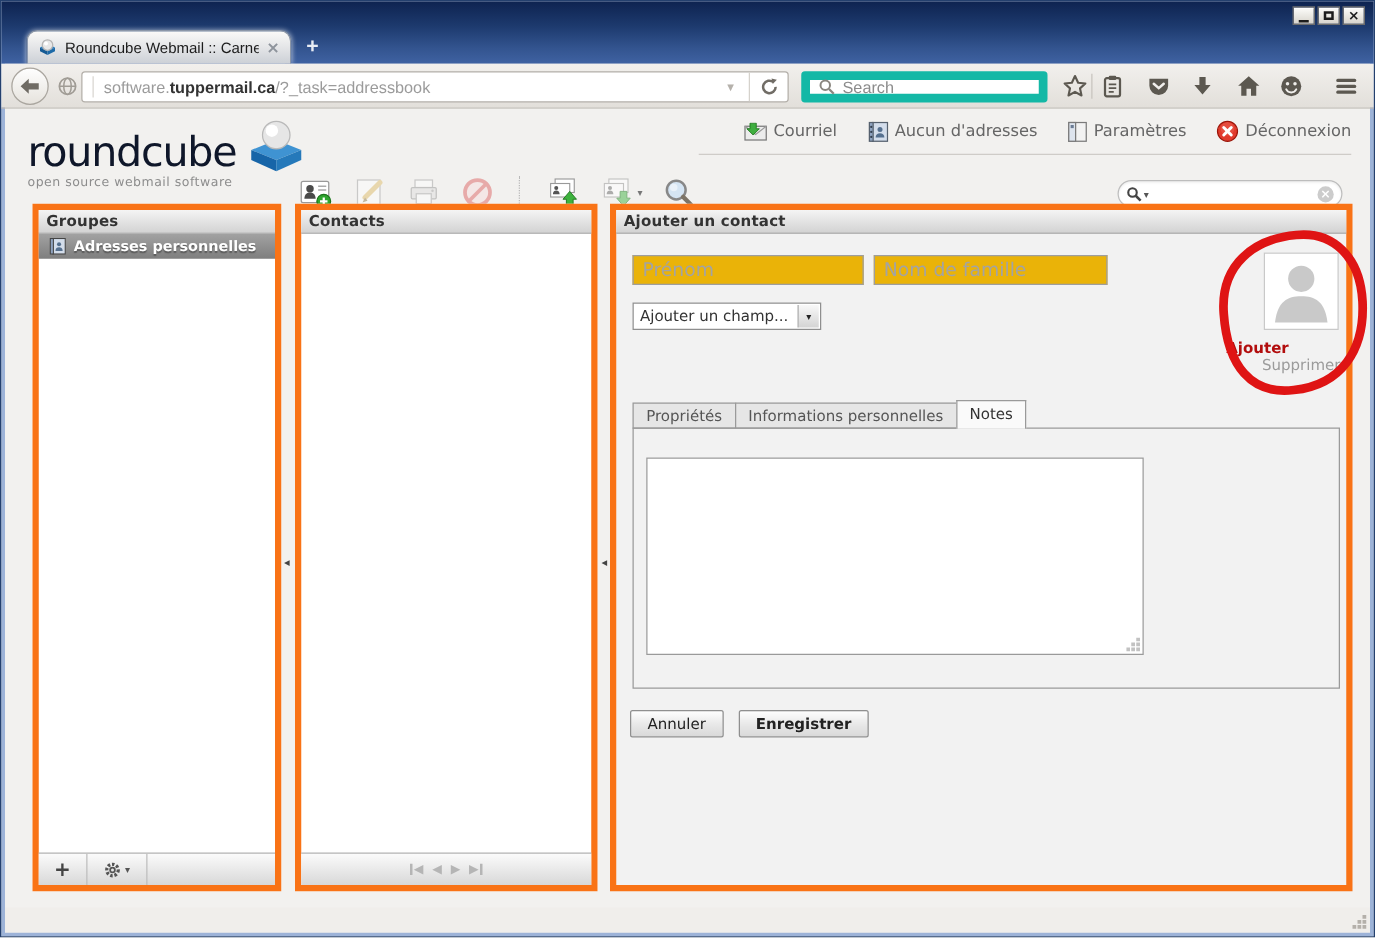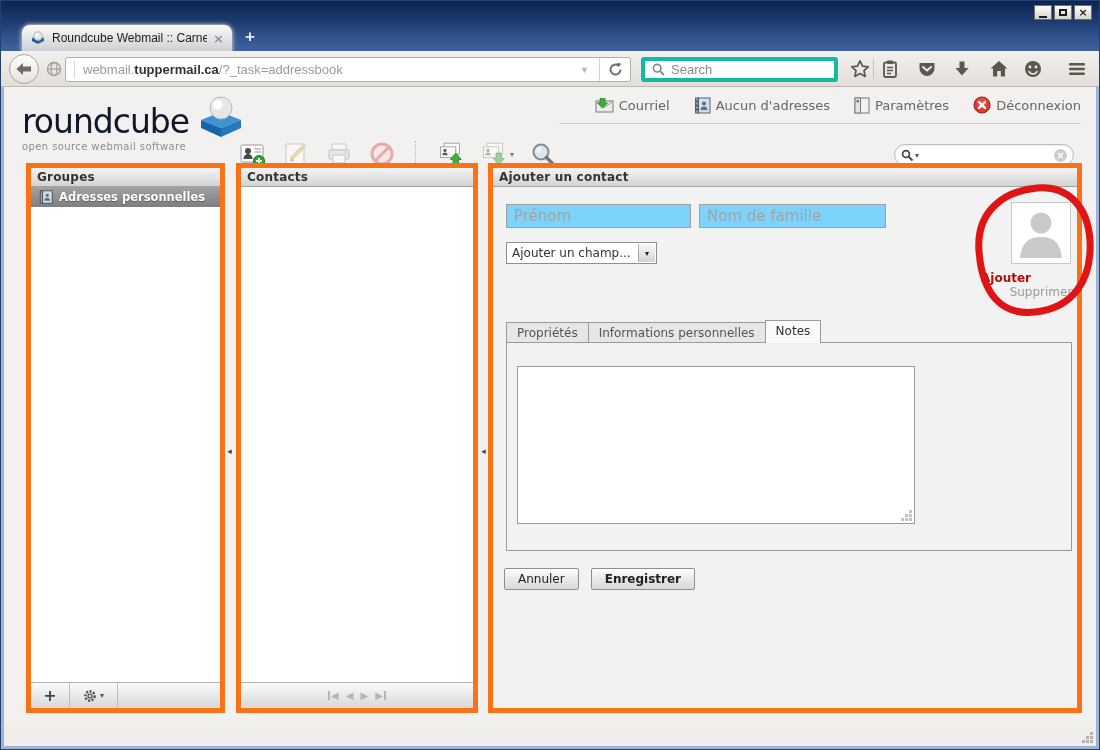--- a/index.html
+++ b/index.html
@@ -41,21 +41,21 @@
     border:1px solid #b3afa9; border-radius:3px; display:flex; align-items:center;
     padding-left:8px; font-family:"Liberation Sans", sans-serif; font-size:13px; }
   .url-sep { width:1px; height:17px; background:#d9d6d1; margin-right:8px; }
   .url-dim { color:#9b9b9b; }
   .url-domain { color:#333; font-weight:bold; }
   .url-right { margin-left:auto; display:flex; align-items:center; height:100%; }
   .url-caret { color:#b5b1ab; font-size:9px; padding:0 10px; }
   .url-div { width:1px; height:100%; background:#d5d2cc; }
   .reload-btn { width:30px; height:100%; display:flex; align-items:center; justify-content:center; }
   .searchbox { position:absolute; left:640px; top:56px; width:197px; height:25px; background:#fff;
-    border:4px solid #14b8a6; border-radius:3px; display:flex; align-items:center; gap:6px;
+    border:7px solid #14b8a6; border-radius:3px; display:flex; align-items:center; gap:6px;
     padding-left:7px; font-family:"Liberation Sans", sans-serif; font-size:13px; color:#8b8b8b; }
   .nav-icon { position:absolute; top:58px; width:20px; height:20px; }
   .nav-div { position:absolute; left:872px; top:58px; width:1px; height:20px; background:#c8c4be; }
 
   
   .page { position:absolute; left:3px; right:3px; top:86px; height:641px; background:#f2f1ef; }
   .logo { position:absolute; left:18px; top:7px; }
   .logo-row { display:flex; align-items:flex-end; gap:6px; }
   .logo-name { font-size:33px; color:#0f172a; letter-spacing:-1px; line-height:1; }
   .logo-tag { font-size:10px; color:#8d8d8d; margin-top:3px; letter-spacing:.4px; }
@@ -105,21 +105,21 @@
     display:flex; align-items:center; justify-content:center; gap:7px;
     color:#a9a9a9; font-size:12px; }
   .pg-btn { color:#b5b5b5; font-size:10px; display:flex; align-items:center; gap:1px; }
   .pg-bar { width:2px; height:9px; background:#b5b5b5; display:inline-block; }
 
   .splitter { position:absolute; top:358px; width:9px; height:12px; font-size:9px;
     color:#444; text-align:center; line-height:12px; cursor:col-resize; }
 
   
   .form-body { position:relative; height:530px; }
-  .txt-input { position:absolute; height:24px; background:#7dd3fc; border:1px solid #9e9e9e;
+  .txt-input { position:absolute; height:24px; background:#eab308; border:1px solid #9e9e9e;
     font-family:"DejaVu Sans", sans-serif; font-size:15px; color:#444; padding:0 7px; }
   .txt-input::placeholder { color:#a3a3a3; opacity:1; }
   #fn-input { left:13px; top:17px; width:185px; }
   #ln-input { left:206px; top:17px; width:187px; }
   .fake-select { position:absolute; left:13px; top:55px; width:151px; height:22px; background:#fff;
     border:1px solid #8f8f8f; font-size:12px; color:#333; display:flex; align-items:center;
     padding-left:5px; }
   .sel-arrow { position:absolute; right:1px; top:1px; bottom:1px; width:17px;
     background:linear-gradient(#f8f8f8,#d4d4d4); border-left:1px solid #aaa;
     display:flex; align-items:center; justify-content:center; font-size:8px; color:#222; }
@@ -190,21 +190,21 @@
   </div>
   <div class="globe">
     <svg width="16" height="16" viewBox="0 0 16 16">
       <circle cx="8" cy="8" r="6.5" fill="none" stroke="#a09c95" stroke-width="1.4"></circle>
       <ellipse cx="8" cy="8" rx="3" ry="6.5" fill="none" stroke="#a09c95" stroke-width="1.2"></ellipse>
       <line x1="1.5" y1="8" x2="14.5" y2="8" stroke="#a09c95" stroke-width="1.2"></line>
     </svg>
   </div>
   <div class="urlbox">
     <span class="url-sep"></span>
-    <span class="url-dim">webmail.</span>
+    <span class="url-dim">software.</span>
       <span class="url-domain">tuppermail.ca</span>
       <span class="url-dim">/?_task=addressbook</span>
     <span class="url-right">
       <span class="url-caret">▼</span>
       <span class="url-div"></span>
       <span class="reload-btn">
         <svg width="15" height="15" viewBox="0 0 15 15">
           <path d="M12.5 7.5 a5 5 0 1 1 -1.8 -3.8" fill="none" stroke="#716d66" stroke-width="2"></path>
           <polygon points="9.2,0.8 13.5,1.8 10.2,5.2" fill="#716d66"></polygon>
         </svg>

